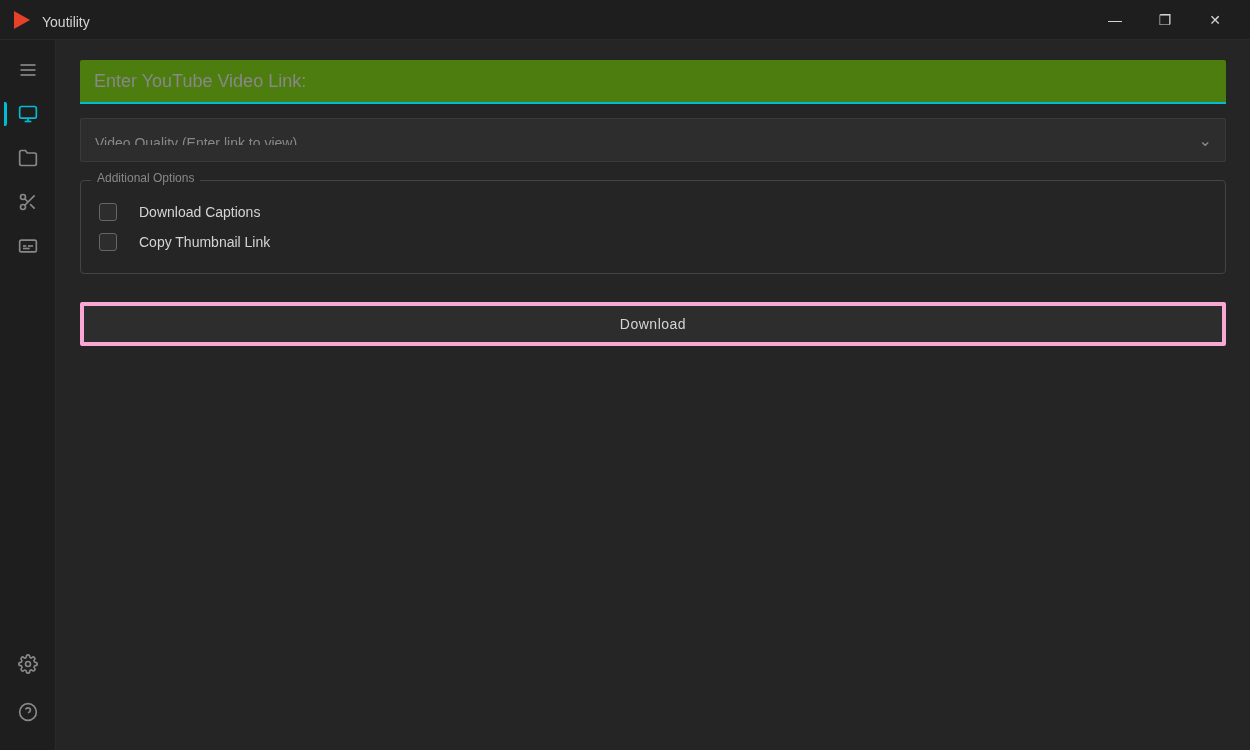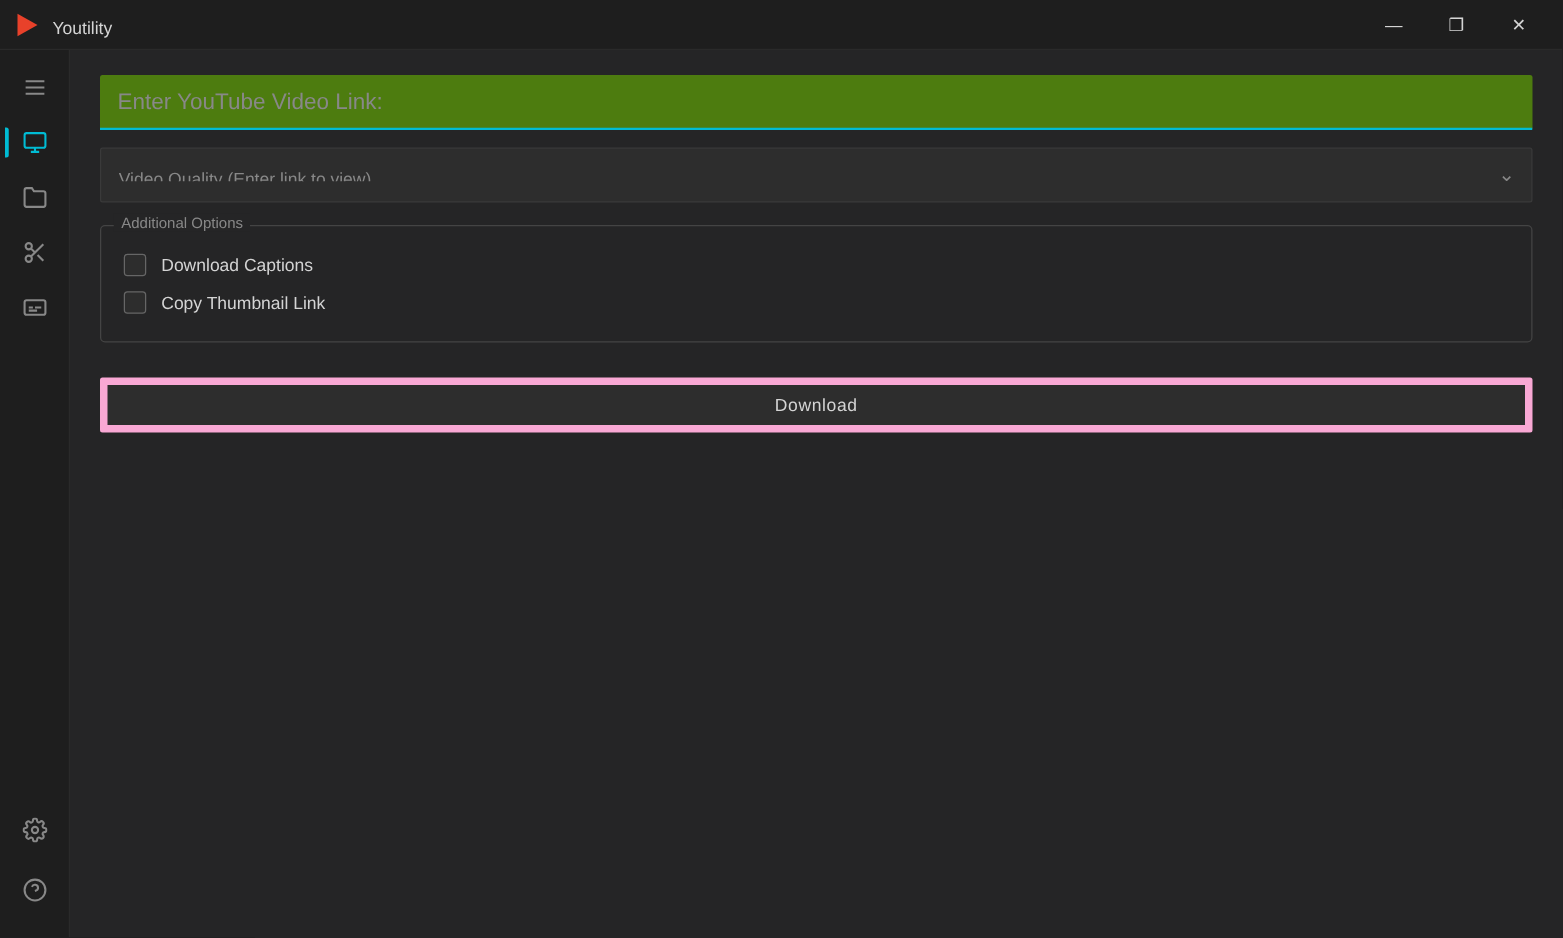--- a/index.html
+++ b/index.html
@@ -192,21 +192,21 @@
       left: 10px;
       background-color: #252526;
       padding: 0 6px;
       font-size: 12px;
       color: #888;
     }
 
     .checkbox-item {
       display: flex;
       align-items: center;
-      gap: 12px;
+      gap: 22px;
       padding: 6px 4px;
       cursor: pointer;
     }
 
     .checkbox-item input[type="checkbox"] {
       width: 18px;
       height: 18px;
       appearance: none;
       background-color: #2d2d2d;
       border: 1px solid #666;
@@ -222,21 +222,21 @@
 
     .checkbox-label {
       font-size: 14px;
       color: #d4d4d4;
     }
 
     .download-btn {
       width: 100%;
       height: 44px;
       background-color: #2d2d2d;
-      border: 6px solid #f9a8d4;
+      border: 4px solid #f9a8d4;
       color: #d4d4d4;
       font-size: 14px;
       cursor: pointer;
       border-radius: 2px;
       margin-top: 28px;
       letter-spacing: 0.5px;
     }
 
     
     .icon-svg {

